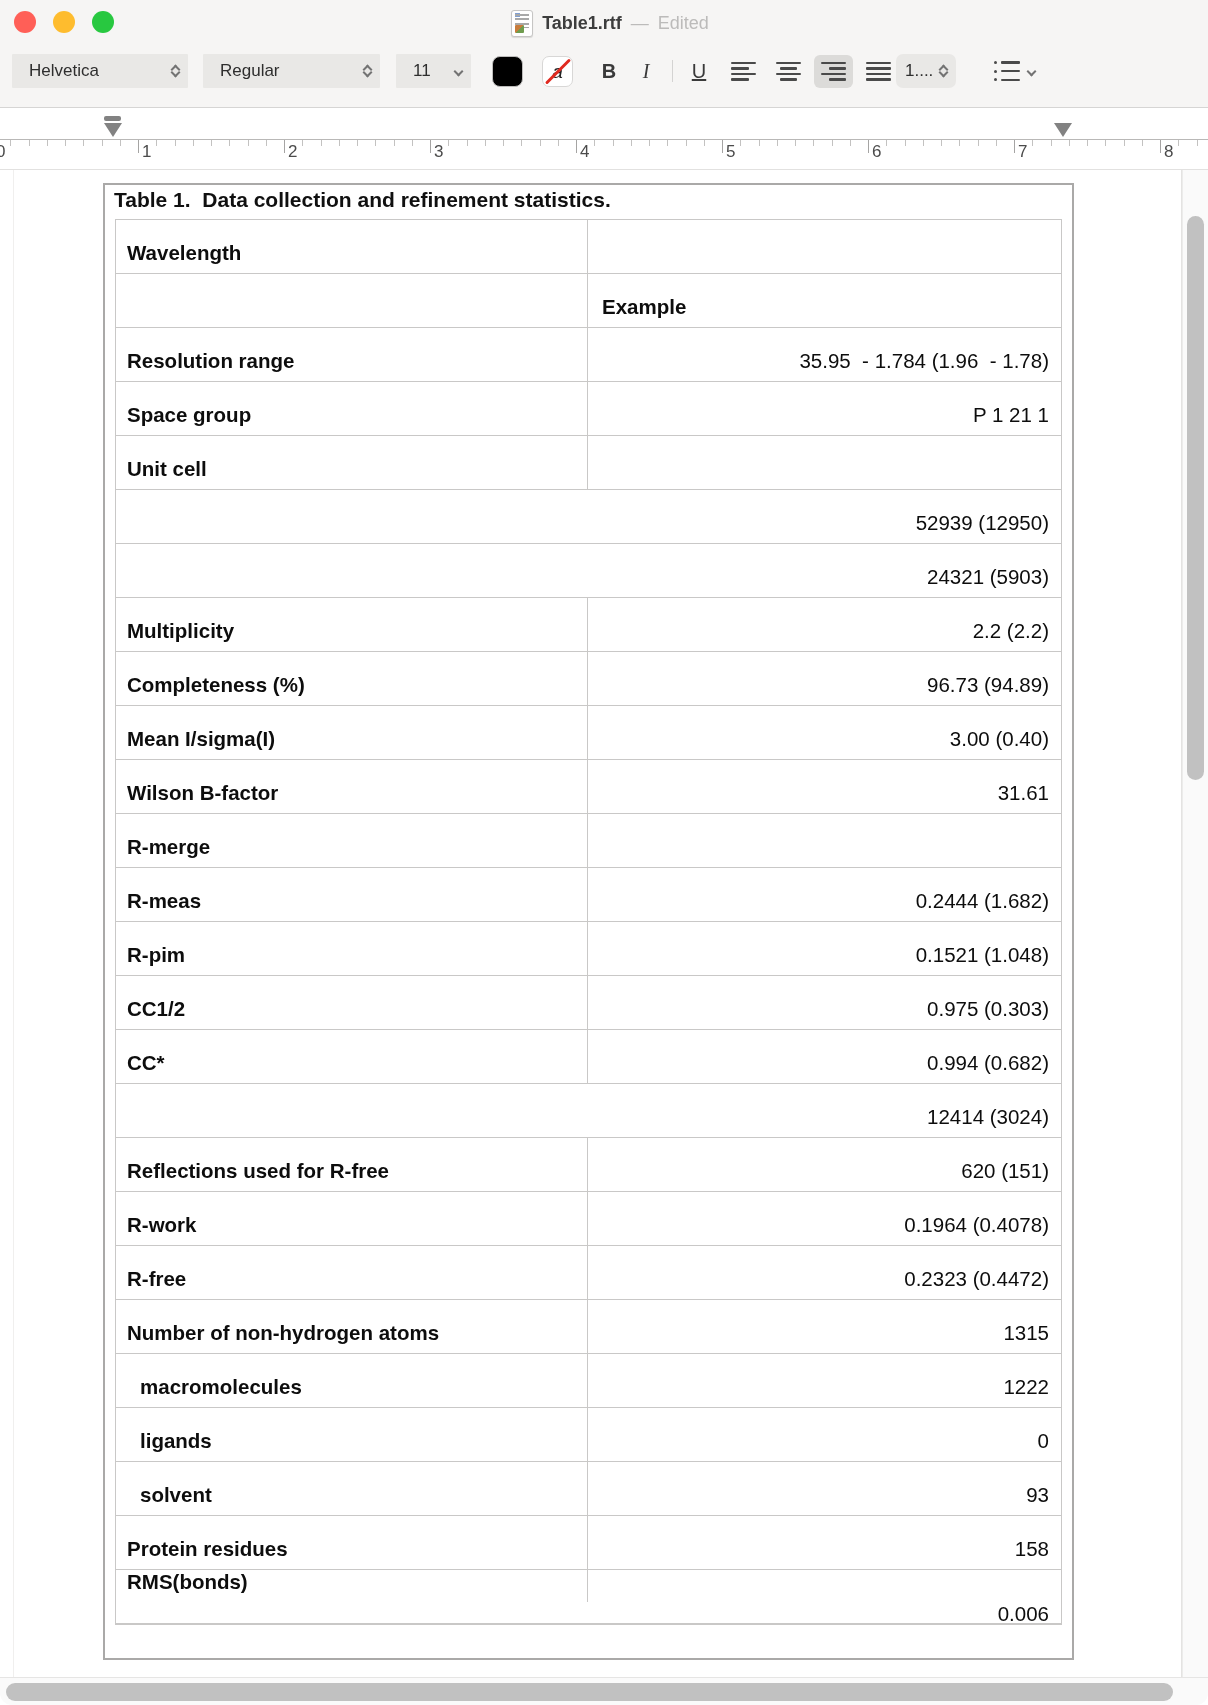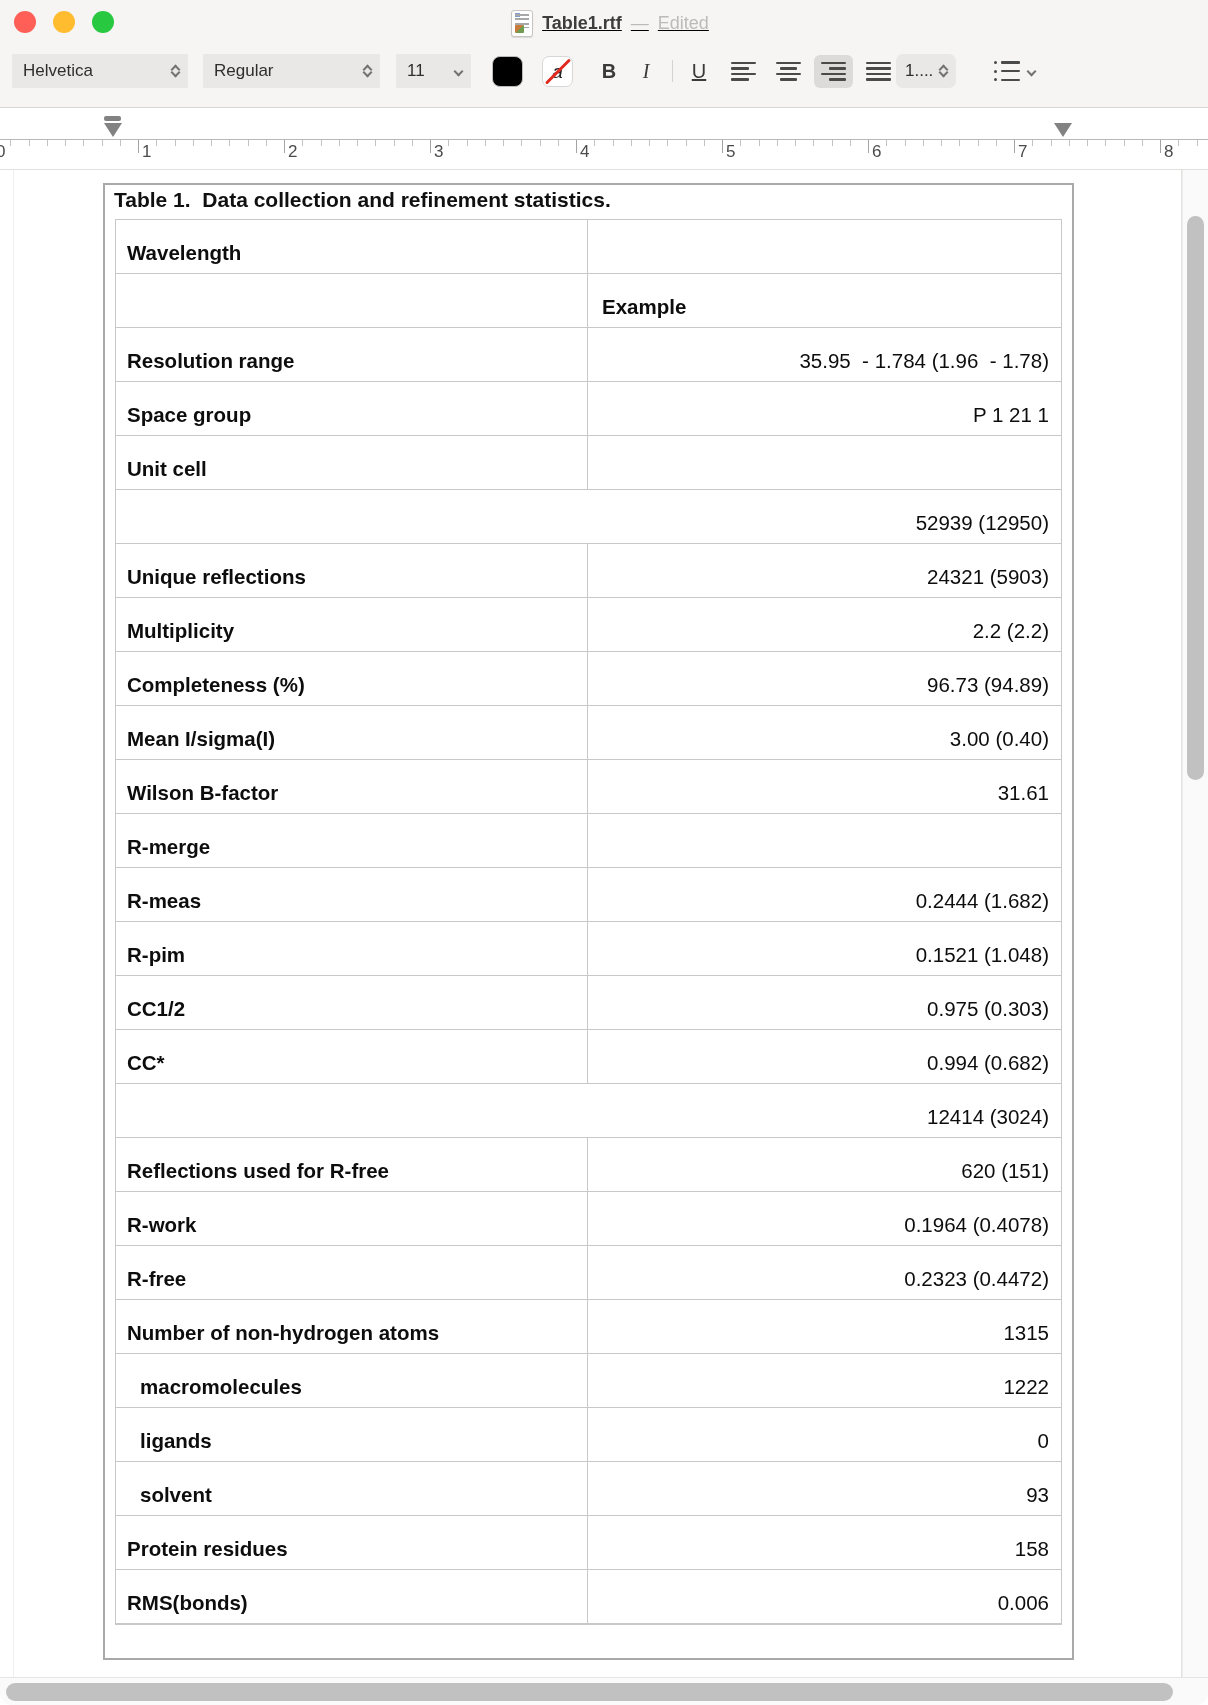--- a/index.html
+++ b/index.html
@@ -4,33 +4,33 @@
 <style>
   * { margin:0; padding:0; box-sizing:border-box; }
   html,body { width:1208px; height:1705px; }
   body { font-family:"Liberation Sans", sans-serif; background:#ffffff; position:relative; overflow:hidden; }
   .window { position:absolute; inset:0; background:#fff; border-radius:0 0 12px 12px; overflow:hidden; }
 
   
   .chrome { position:absolute; top:0; left:0; right:0; height:108px; background:#f6f5f4; border-bottom:1px solid #d6d5d4; }
   .traffic { position:absolute; top:11px; left:14px; display:flex; gap:17px; }
   .traffic span { width:22px; height:22px; border-radius:50%; display:block; }
-  .title-group { position:absolute; top:8px; left:12px; right:0; height:30px; display:flex; justify-content:center; align-items:center; gap:9px;text-decoration:underline; }
+  .title-group { position:absolute; top:8px; left:12px; right:0; height:30px; display:flex; justify-content:center; align-items:center; gap:9px; }
   .doc-icon { width:22px; height:27px; background:#fff; border:1px solid #c6c5c4; border-radius:3px; position:relative; box-shadow:0 1px 1px rgba(0,0,0,0.12); }
   .doc-lines { position:absolute; left:3px; right:3px; top:3px; height:14px;
     background:repeating-linear-gradient(to bottom,#a8a8a8 0 1.5px,transparent 1.5px 4.5px); }
   .doc-img { position:absolute; left:3px; bottom:3px; width:9px; height:8px; border-radius:1px;
     background:linear-gradient(135deg,#c77b3a 0 50%,#6f9c4e 50% 100%); }
   .doc-mark { position:absolute; left:3px; top:2px; width:5px; height:4px; background:#4a78c2; opacity:.7; }
   .win-title { font-size:18px; font-weight:bold; color:#3d3d3d; }
   .win-sep, .win-status { font-size:18px; color:#bcbbba; font-weight:400; }
 
   .toolbar { position:absolute; top:50px; left:0; right:0; height:44px; }
   .combo { position:absolute; height:34px; background:#e9e8e6; border-radius:1px; display:flex; align-items:center;
-    justify-content:space-between; padding:0 9px 0 11px; font-size:17px; color:#2e2e2e; top:4px; }
+    justify-content:space-between; padding:0 9px 0 17px; font-size:17px; color:#2e2e2e; top:4px; }
   .stepper { display:flex; flex-direction:column; align-items:center; }
   .chev { width:7px; height:7px; border-right:2px solid #737373; border-bottom:2px solid #737373; display:block; }
   .chev.up { transform:rotate(-135deg); margin-bottom:-1px; }
   .chev.down { transform:rotate(45deg); margin-top:-3px; }
   .chev.solo { margin-top:0; }
   .swatch { position:absolute; top:6px; width:31px; height:31px; border-radius:8px; border:1px solid #bdbcbb; }
   .btn-a { position:absolute; top:6px; width:31px; height:31px; border-radius:7px; background:#fff; border:1px solid #d8d7d6;
     display:flex; align-items:center; justify-content:center; font-size:19px; color:#222; font-style:italic; overflow:hidden; }
   .btn-a .slash { position:absolute; width:34px; height:3px; transform:rotate(-45deg); border-radius:2px; }
   .style-btns { position:absolute; left:598px; top:4px; height:34px; display:flex; align-items:center; gap:15px; }
@@ -66,21 +66,21 @@
   .tri-down { width:0; height:0; border-left:9px solid transparent; border-right:9px solid transparent; border-top:14px solid #828282; }
 
   
   .content { position:absolute; top:170px; left:0; width:1182px; height:1507px; background:#fff; border-right:1px solid #e4e3e2; }
   .page-left-line { position:absolute; left:13px; top:0; bottom:0; width:1px; background:#f0efee; }
 
   .outer-table { position:absolute; left:103px; top:13px; width:971px; height:1477px; border:2px solid #aaa9a8; background:#fff; }
   .table-title { margin:3px 0 0 9px; font-size:21px; font-weight:bold; color:#101010; white-space:pre; }
   .inner-table { position:absolute; left:10px; top:34px; width:947px; border:1.5px solid #c9c8c7; }
   .trow { display:flex; height:54px; border-bottom:1.5px solid #c9c8c7; }
-  .trow:last-child { border-bottom:1.5px solid #c9c8c7; }
+  .trow:last-child { border-bottom:1.5px solid #c9c8c7;flex-direction:column; }
   .cell { display:flex; align-items:flex-end; padding-bottom:8px; font-size:20.5px; color:#0d0d0d; white-space:pre; }
   .cell-label { width:472px; border-right:1.5px solid #c9c8c7; padding-left:11px; font-weight:bold; }
   .cell-label.indent { padding-left:24px; }
   .cell-value { flex:1; justify-content:flex-end; padding-right:12px; }
   .cell-value.header { justify-content:flex-start; padding-left:14px; font-weight:bold; }
   .caret { display:inline-block; width:3px; height:26px; border-radius:1.5px; margin:0 -1px; vertical-align:-5px; }
 
   
   .vscroll { position:absolute; top:170px; right:0; width:26px; height:1507px; background:#fafafa; border-left:1px solid #ececeb; }
   .vthumb { position:absolute; left:4px; top:46px; width:17px; height:564px; background:#c1c1c1; border-radius:9px; }
@@ -303,21 +303,20 @@
             <div class="cell cell-label">Space group</div>
             <div class="cell cell-value">P 1 21 1</div>
           </div>
           <div class="trow">
             <div class="cell cell-label">Unit cell</div>
           </div>
           <div class="trow">
             <div class="cell cell-value">52939 (12950)</div>
           </div>
           <div class="trow">
-            <div class="cell cell-label">Unique reflections</div>
             <div class="cell cell-value">24321 (5903)</div>
           </div>
           <div class="trow">
             <div class="cell cell-label">Multiplicity</div>
             <div class="cell cell-value">2.2 (2.2)</div>
           </div>
           <div class="trow">
             <div class="cell cell-label">Completeness (%)</div>
             <div class="cell cell-value">96.73 (94.89)</div>
           </div>

